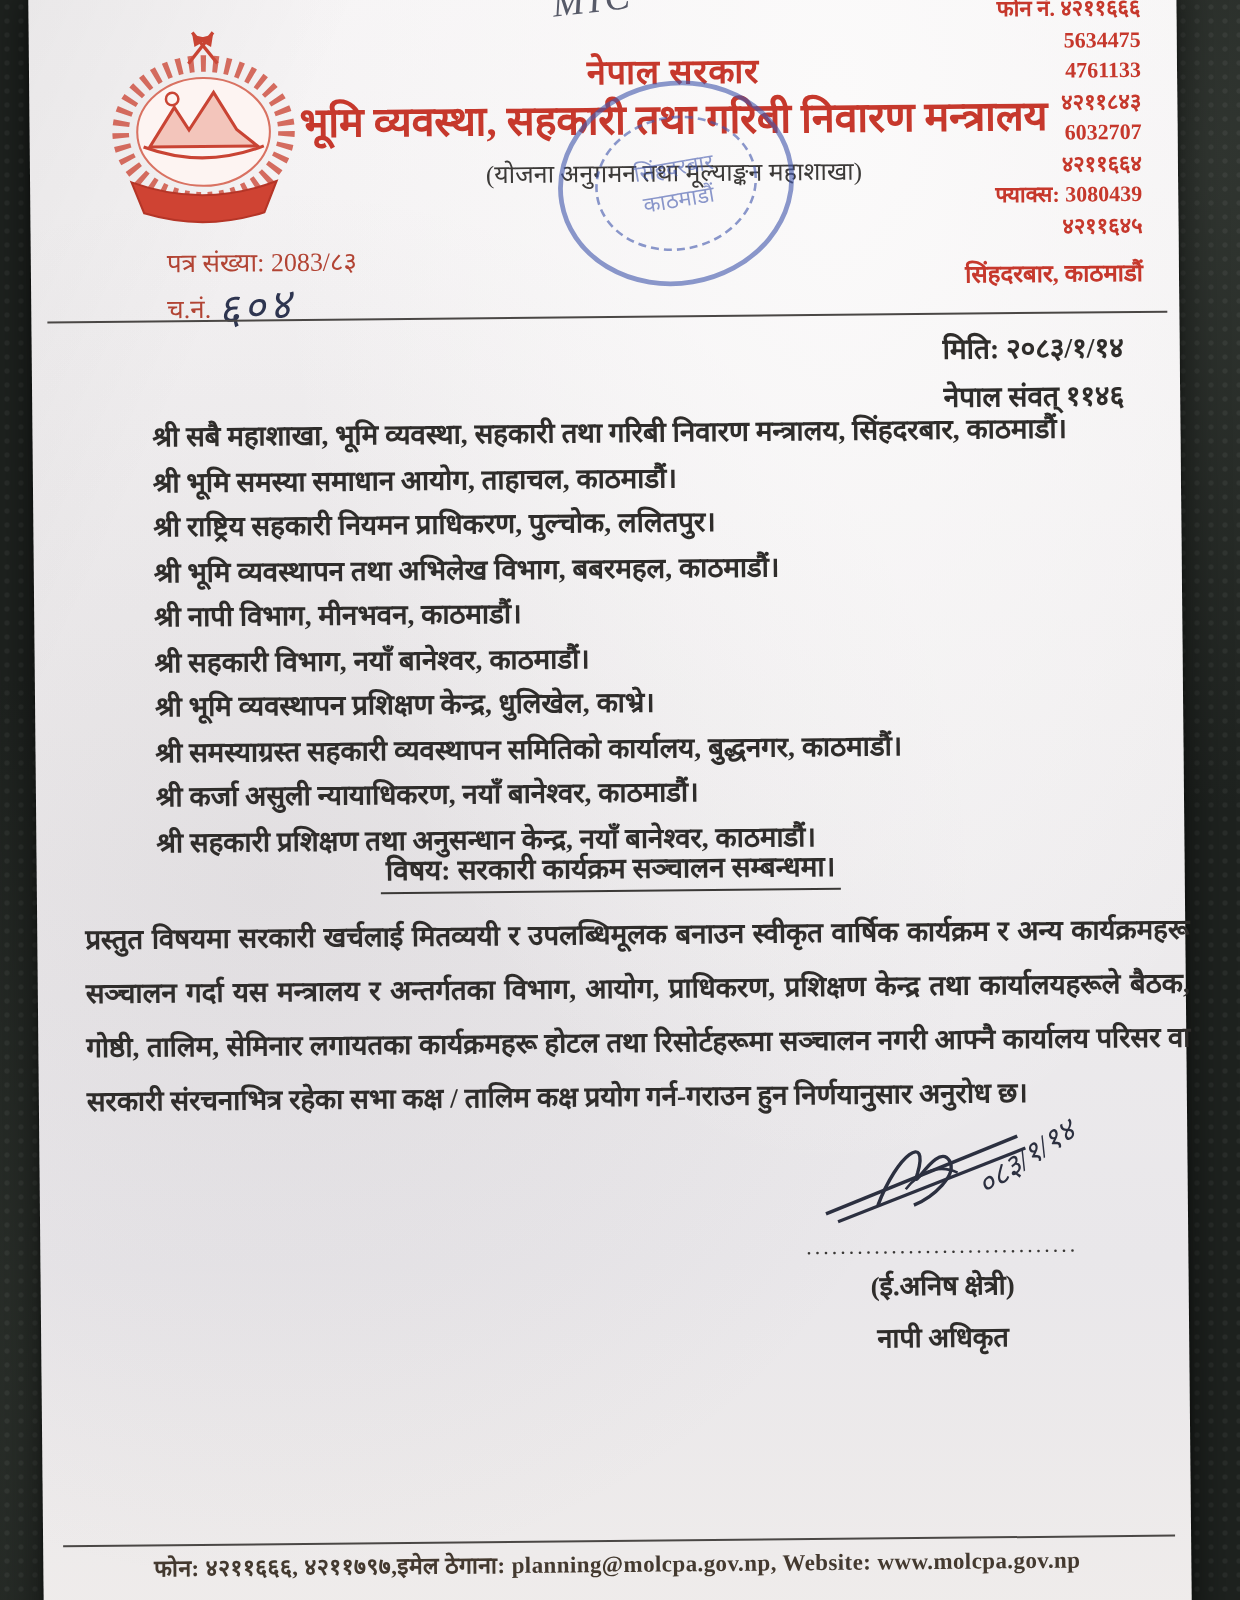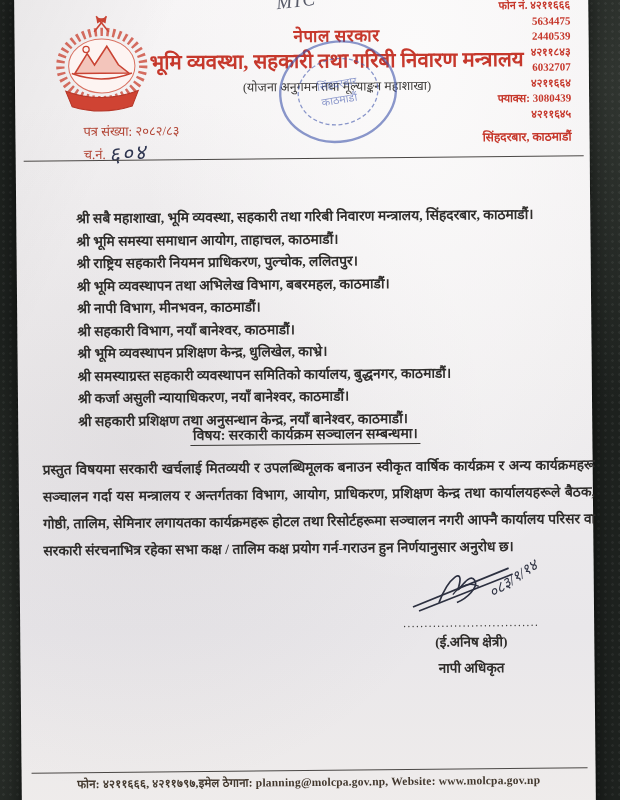--- a/index.html
+++ b/index.html
@@ -100,36 +100,40 @@
       <ellipse cx="65" cy="56" rx="58" ry="50" fill="none" stroke="#4056ac" stroke-width="2.4"></ellipse>
       <ellipse cx="65" cy="56" rx="40" ry="33" fill="none" stroke="#4056ac" stroke-width="1.3" stroke-dasharray="4 2.5"></ellipse>
       <text x="65" y="52" text-anchor="middle" font-size="11" fill="#4056ac">सिंहदरबार</text>
       <text x="65" y="68" text-anchor="middle" font-size="11" fill="#4056ac">काठमाडौं</text>
     </svg>
   </div>
 
   <div class="abs contact">
     <div>फोन नं. ४२११६६६</div>
     <div>5634475</div>
-    <div>2440539</div>
+    <div>4761133</div>
     <div>४२११८४३</div>
     <div>6032707</div>
     <div>४२११६६४</div>
     <div>फ्याक्स: 3080439</div>
     <div>४२११६४५</div>
     <div class="addr">सिंहदरबार, काठमाडौं</div>
   </div>
 
   <div class="abs refblock">
-    <div><span>पत्र संख्या: </span><span>२०८२/८३</span></div>
+    <div><span>पत्र संख्या: </span><span>2083/८३</span></div>
     <div><span>च.नं. </span><span class="chano">६०४</span></div>
   </div>
 
   <div class="abs rule"></div>
 
+  <div class="abs dateblock">
+    <div>मिति: २०८३/१/१४</div>
+    <div>नेपाल संवत् ११४६</div>
+  </div>
 
   <div class="abs recipients">
     <div>श्री सबै महाशाखा, भूमि व्यवस्था, सहकारी तथा गरिबी निवारण मन्त्रालय, सिंहदरबार, काठमाडौं।</div>
     <div>श्री भूमि समस्या समाधान आयोग, ताहाचल, काठमाडौं।</div>
     <div>श्री राष्ट्रिय सहकारी नियमन प्राधिकरण, पुल्चोक, ललितपुर।</div>
     <div>श्री भूमि व्यवस्थापन तथा अभिलेख विभाग, बबरमहल, काठमाडौं।</div>
     <div>श्री नापी विभाग, मीनभवन, काठमाडौं।</div>
     <div>श्री सहकारी विभाग, नयाँ बानेश्वर, काठमाडौं।</div>
     <div>श्री भूमि व्यवस्थापन प्रशिक्षण केन्द्र, धुलिखेल, काभ्रे।</div>
     <div>श्री समस्याग्रस्त सहकारी व्यवस्थापन समितिको कार्यालय, बुद्धनगर, काठमाडौं।</div>

